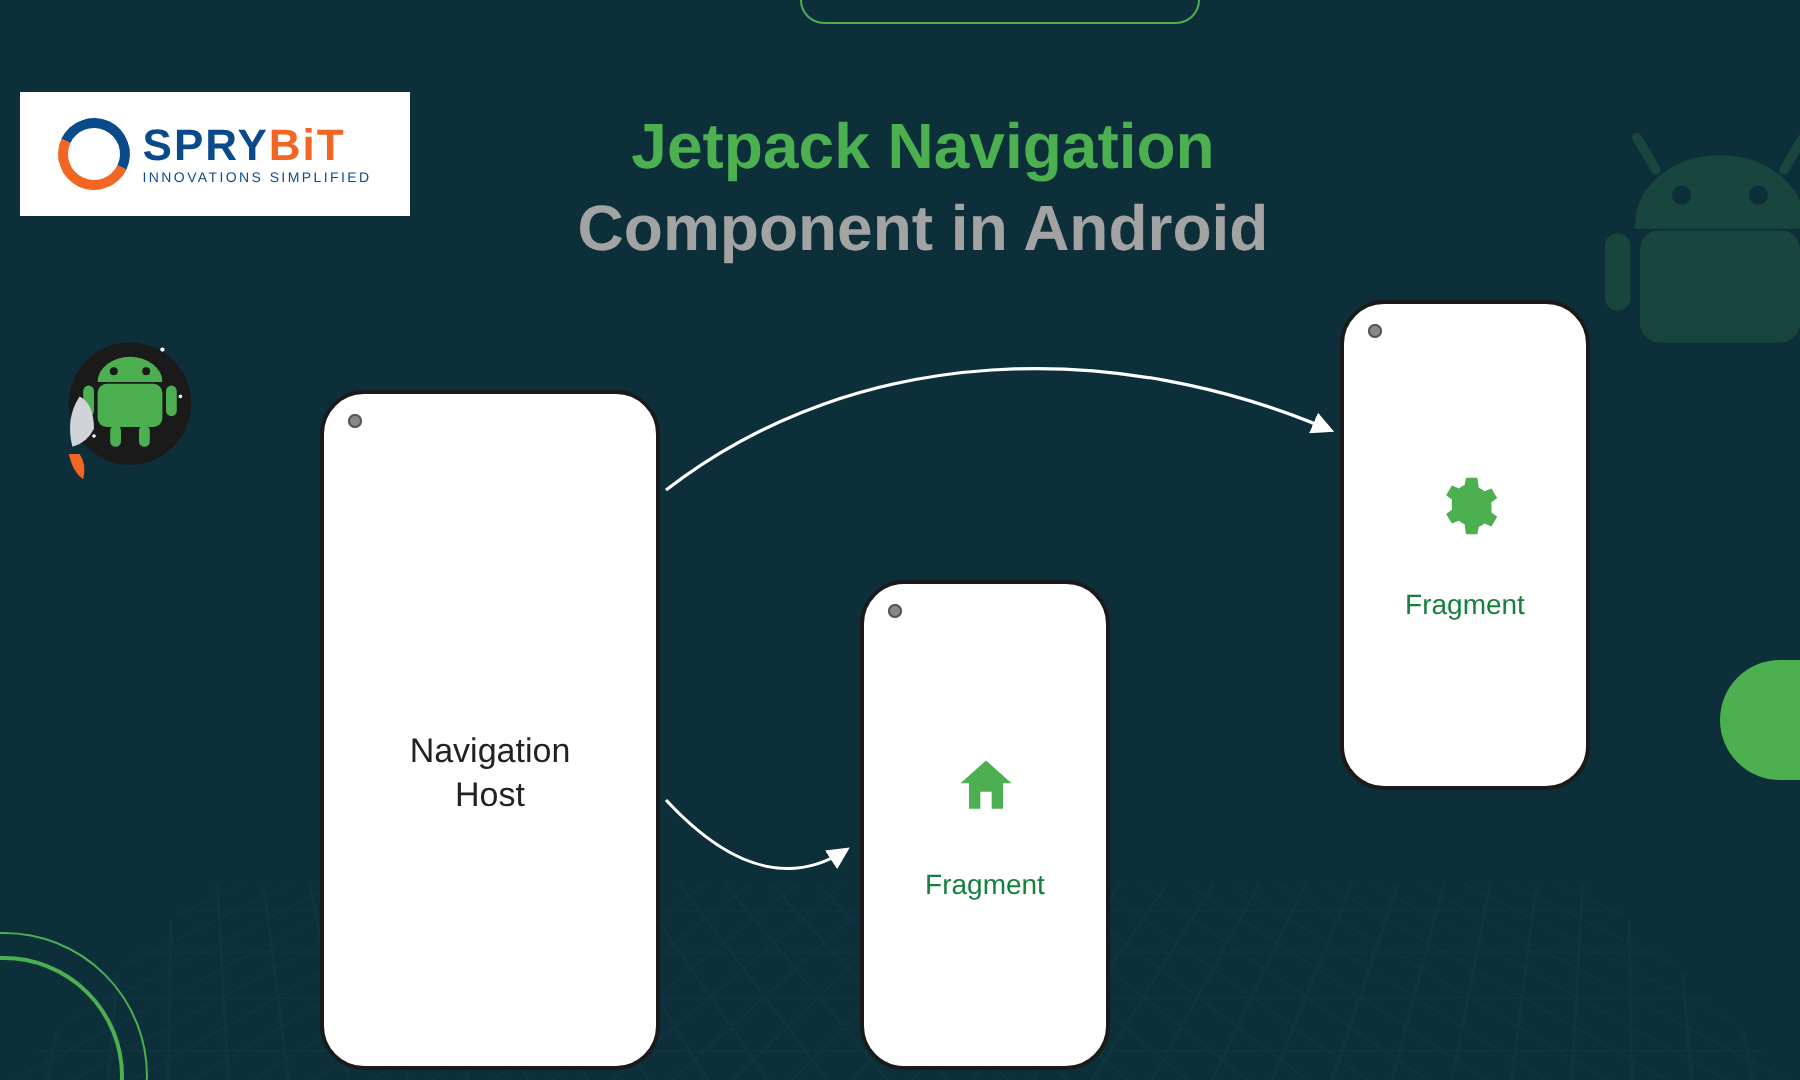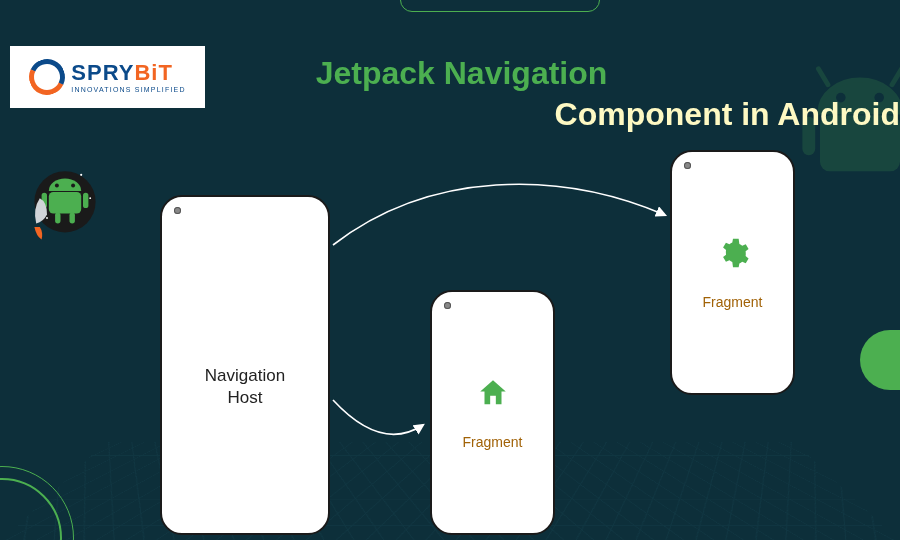--- a/index.html
+++ b/index.html
@@ -76,40 +76,40 @@
     position:absolute; right:-30px; bottom:150px;
     width:70px; height:60px; background:#4caf50;
     border-radius:40px 10px 10px 40px;
   }
   .title {
     position:absolute; top:55px; left:0; right:0;
     text-align:center;
     margin-left:23px;
   }
   .title-line1 { color:#4caf50; font-size:32px; font-weight:700; }
-  .title-line2 { color:#fef9c3; font-size:32px; font-weight:700; margin-top:4px;text-align:right;}
+  .title-line2 { color:#a3a3a3; font-size:32px; font-weight:700; margin-top:4px;}
   .phone {
     position:absolute;
     background:#fff;
     border:2px solid #1a1a1a;
     border-radius:22px;
     box-shadow: inset 0 0 0 4px #fff;
     display:flex; flex-direction:column;
     align-items:center; justify-content:center;
   }
   .phone .cam {
     position:absolute; top:10px; left:12px;
     width:7px; height:7px; border-radius:50%;
     background:#888; box-shadow: inset 0 0 0 1px #555;
   }
   .phone-lg { width:170px; height:340px; left:160px; top:195px; }
   .phone-md { width:125px; height:245px; left:430px; top:290px; }
   .phone-sm { width:125px; height:245px; left:670px; top:150px; }
   .phone-label { color:#222; font-size:17px; font-weight:500; text-align:center; line-height:1.3;margin-top:44px; }
-  .phone-sublabel { color:#a16207; font-size:14px; font-weight:400; margin-top:24px;}
+  .phone-sublabel { color:#15803d; font-size:14px; font-weight:400; margin-top:24px;}
   .caption {
     position:absolute; font-size:13px; color:#fff;
     left:198px; top:540px; transform:translateY(-26px);
   }
   svg.arrows { position:absolute; inset:0; width:900px; height:540px; pointer-events:none; }
 </style>
 </head>
 <body>
 
 <div class="hexgrid"></div>

